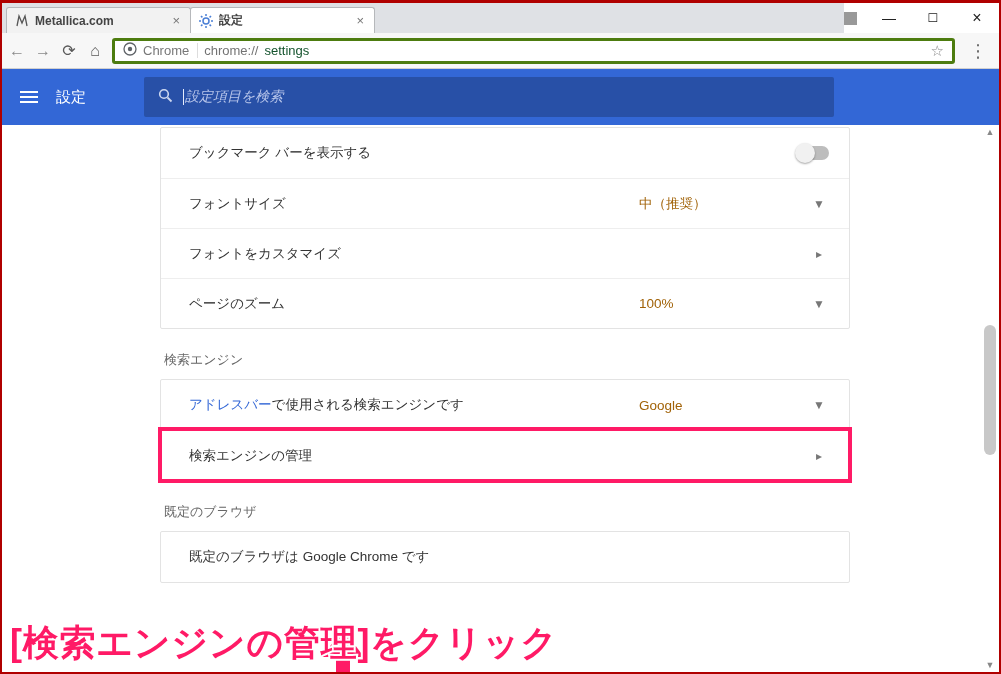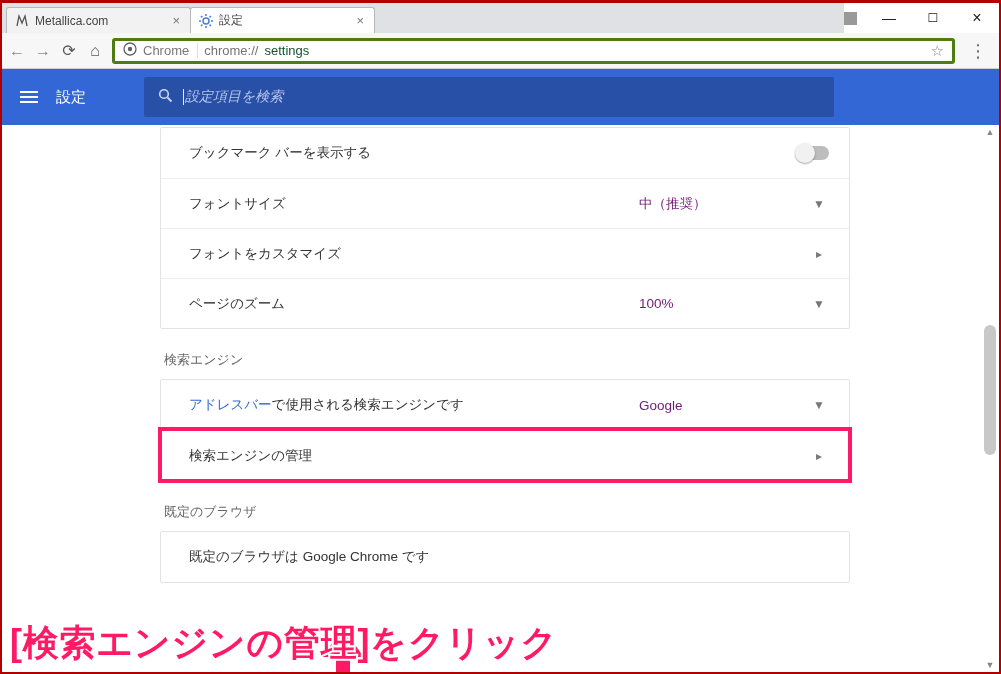--- a/index.html
+++ b/index.html
@@ -39,21 +39,21 @@
     margin-right: -1px;
     display: flex;
     align-items: center;
     padding: 0 8px;
     font-size: 12px;
     color: #444;
     position: relative;
   }
   .tab.active { background: #fff; z-index: 2; }
   .tab .favicon { width: 14px; height: 14px; margin-right: 6px; flex:none; }
-  .tab .title { flex: 1; white-space: nowrap; overflow: hidden; text-overflow: ellipsis; }
+  .tab .title { flex: 1; white-space: nowrap; overflow: hidden; text-overflow: ellipsis; font-weight: bold; }
   .tab .close { font-size: 13px; color: #777; padding: 0 2px; cursor: default; }
   .winbtns { display: flex; align-items: center; background:#fff;}
   .winbtns .sq { width: 13px; height: 13px; background: #999; margin-right: 10px; }
   .winbtns .btn { width: 44px; height: 30px; display:flex; align-items:center; justify-content:center; font-size:14px; color:#222;}
   .winbtns .max { font-size:12px; }
   .winbtns .x { font-size:16px; }
   
   .urlbar {
     height: 36px;
     background: #f7f7f7;
@@ -138,21 +138,21 @@
     display:flex;
     align-items:center;
     min-height: 50px;
     padding: 0 20px;
     font-size: 13.5px;
     color:#333;
     border-top:1px solid #eee;
   }
   .row:first-child { border-top:none; }
   .row .label { flex:1;margin-left:8px; }
-  .row .value { width: 170px; color:#701a75; }
+  .row .value { width: 170px; color:#a16207; }
   .row .trail { width: 20px; text-align:center; color:#777; font-size:12px;}
   .toggle {
     width: 32px; height: 14px; border-radius:10px;
     background:#bdbdbd; position:relative;
   }
   .toggle::after{
     content:""; position:absolute; left:-2px; top:-3px;
     width:20px; height:20px; border-radius:50%;
     background:#f1f1f1; box-shadow:0 1px 2px rgba(0,0,0,.35);
   }

